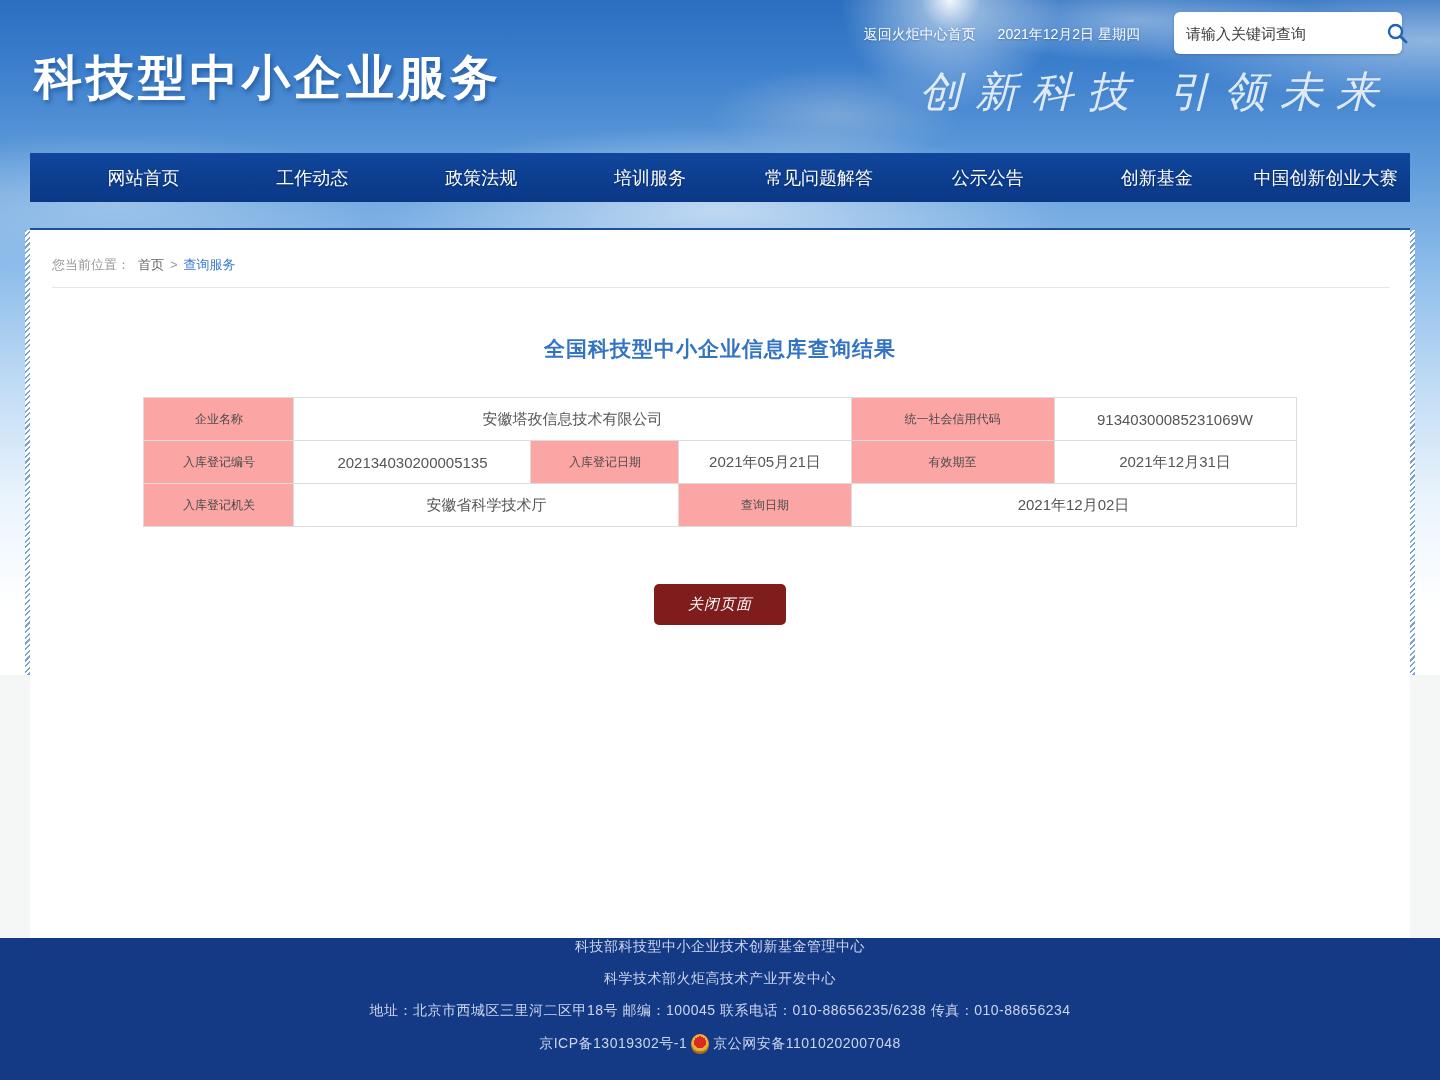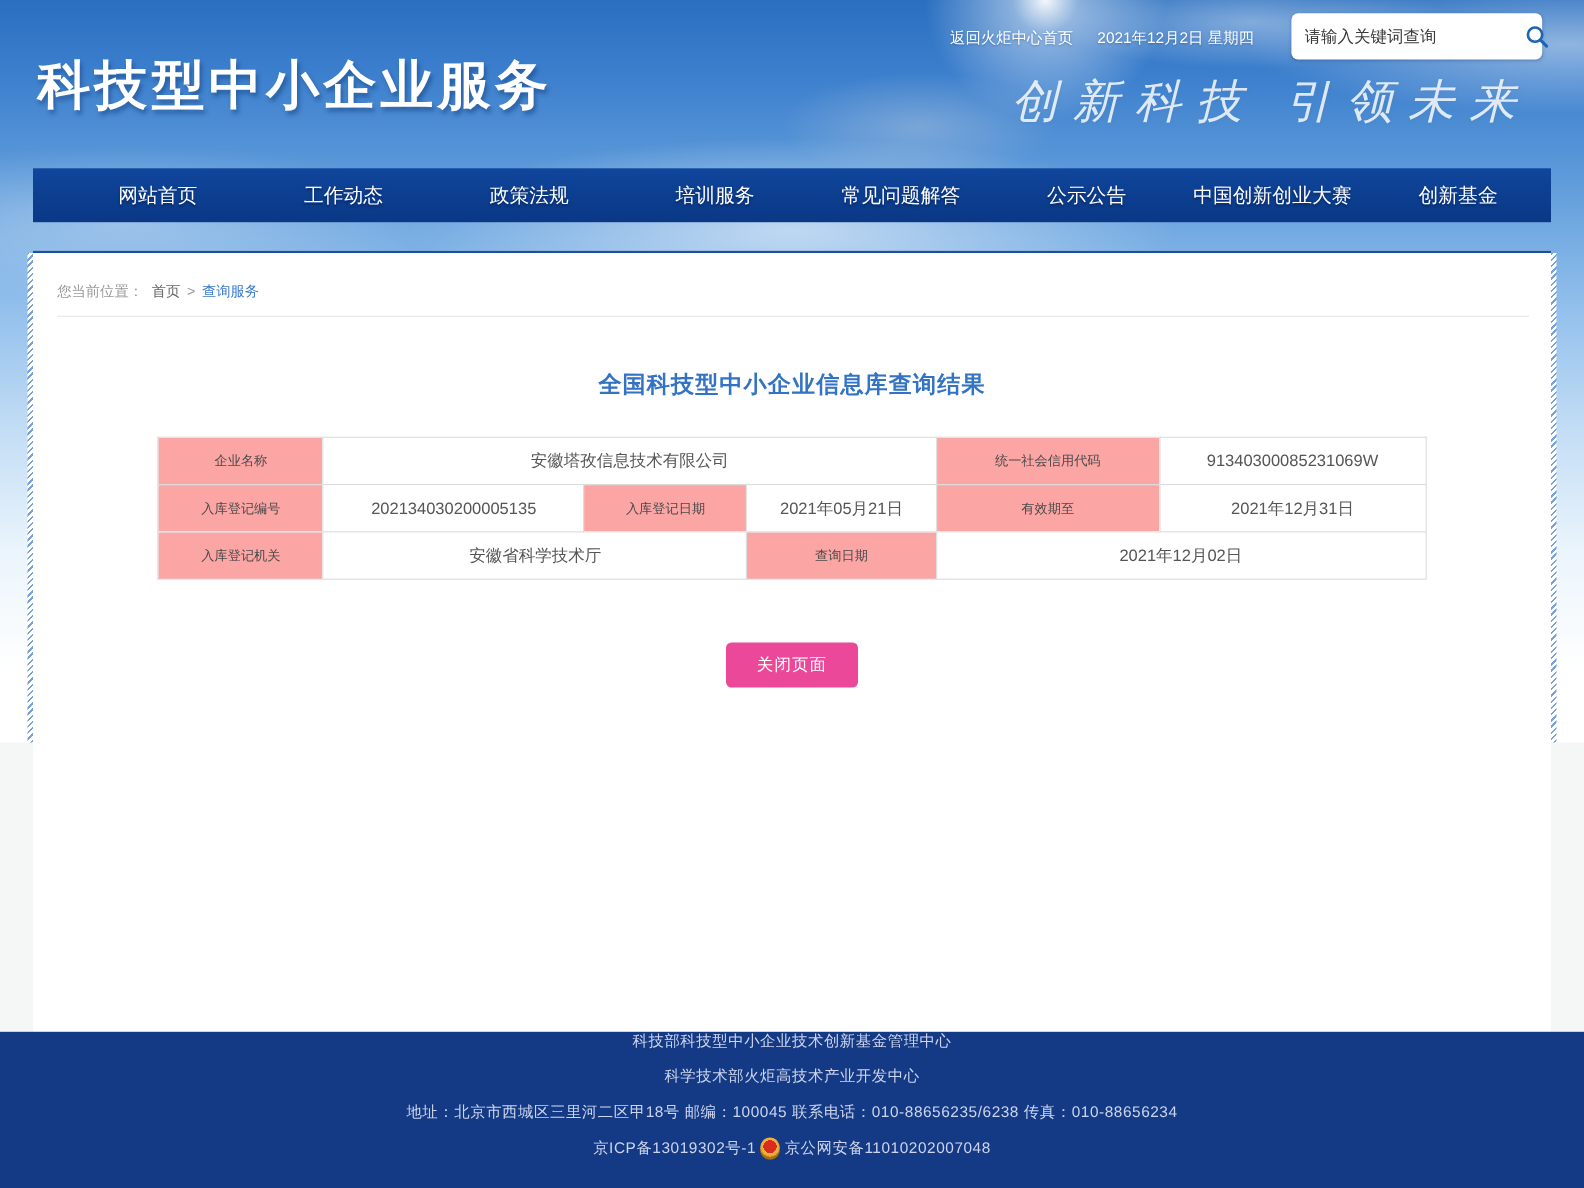--- a/index.html
+++ b/index.html
@@ -89,23 +89,23 @@
   .result-table{
     width:1152px; margin:34px auto 0; border-collapse:collapse; table-layout:fixed;
   }
   .result-table td{
     border:1px solid #dcdcdc; height:43px; text-align:center;
     font-size:15px; color:#555; overflow:hidden; white-space:nowrap;
   }
   .result-table td.lbl{ background:#fca5a5; color:#4a4a4a; font-size:12px;margin-left:34px; }
 
   .close-btn{
-    display:block; margin:57px auto 0; width:120px; height:41px;
-    background:#ec4899; color:#fff; font-size:15px; border:none; border-radius:5px;
-    cursor:pointer; font-family:"Liberation Sans","DejaVu Sans",sans-serif; letter-spacing:1px;
+    display:block; margin:57px auto 0; width:132px; height:41px;
+    background:#7f1d1d; color:#fff; font-size:15px; border:none; border-radius:5px;
+    cursor:pointer; font-family:"Liberation Sans","DejaVu Sans",sans-serif; letter-spacing:1px;font-style:italic;
   }
 
   
   .sub-strip{ margin:0 30px; height:263px; background:#fff; }
 
   
   .site-footer{
     height:142px; background:#153a85; color:#ccd5ed;
     text-align:center; font-size:14px; 
   }
@@ -141,22 +141,22 @@
   <div class="site-logo">科技型中小企业服务</div>
   <div class="slogan">创新科技 引领未来</div>
 
   <nav class="main-nav">
     <a href="#">网站首页</a>
     <a href="#">工作动态</a>
     <a href="#">政策法规</a>
     <a href="#">培训服务</a>
     <a href="#">常见问题解答</a>
     <a href="#">公示公告</a>
+    <a href="#">创新基金</a>
     <a href="#">中国创新创业大赛</a>
-    <a href="#">创新基金</a>
   </nav>
 
   <section class="panel">
 
     <div class="breadcrumb">
       <span>您当前位置：</span><a href="#" class="home">首页</a><span class="sep">&gt;</span><a href="#" class="current">查询服务</a>
     </div>
     <hr class="panel-divider">
 
     <h2 class="result-title">全国科技型中小企业信息库查询结果</h2>

